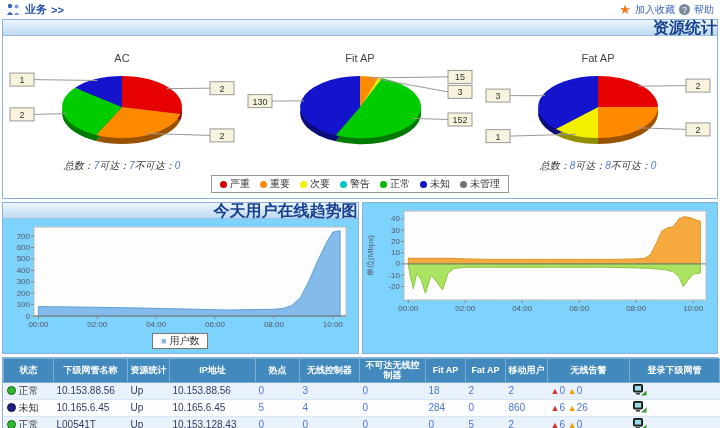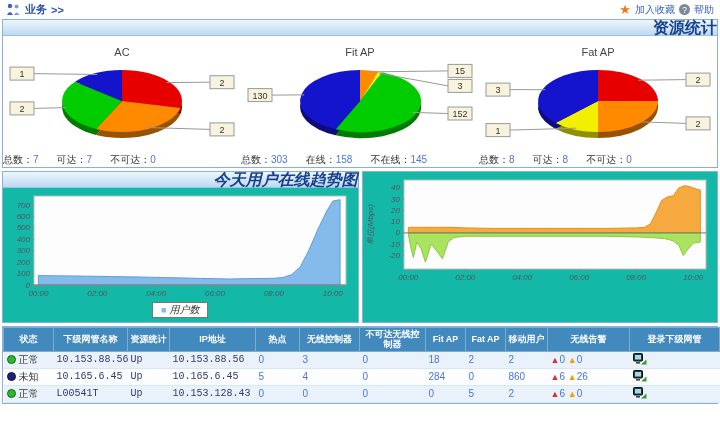--- a/index.html
+++ b/index.html
@@ -9,42 +9,42 @@
   .crumb{color:#2a52b0;font-weight:bold;font-size:11px;text-decoration:none;}
   .spacer{flex:1;}
   .fav-star{color:#f07818;font-size:13px;line-height:13px;}
   .toplink{color:#3a62c0;text-decoration:none;font-size:10px;}
   .help-ic{width:11px;height:11px;border-radius:50%;background:#7a8a9a;color:#fff;font-size:9px;
            display:inline-flex;align-items:center;justify-content:center;}
   .panel{border:1px solid #89b0da;margin:0 2px 3px;background:#fff;}
   .panel-hd{height:15px;line-height:15px;padding-left:22px;font-weight:bold;color:#16418e;font-size:16px;
             background:linear-gradient(#eef6fe,#bdd9f1);border-bottom:1px solid #9cc0e2;text-align:right;}
   .pies{display:flex;}
-  .pie-block{flex:1;text-align:center;padding-top:10px;}
+  .pie-block{flex:1;text-align:center;padding-top:16px;}
   .pie-title{font-size:11px;color:#444;height:13px;}
-  .pie-stats{font-size:10px;color:#333;display:flex;gap:18px;height:14px;}
+  .pie-stats{font-size:10px;color:#333;display:flex;justify-content:center;gap:0;height:14px;font-style:italic;}
   .pie-stats .v{color:#4d74d8;}
   .sev-legend{display:flex;justify-content:center;align-items:center;gap:10px;border:1px solid #999;
               width:max-content;margin:2px auto 5px;padding:1px 8px;font-size:10px;color:#333;}
   .dot{width:7px;height:7px;border-radius:50%;display:inline-block;margin-right:3px;vertical-align:-1px;}
   .trends{display:flex;gap:3px;margin:0 2px 3px;}
-  .trend-panel{flex:1;border:1px solid #89b0da;background:#14b8a6;font-style:italic;}
+  .trend-panel{flex:1;border:1px solid #89b0da;background:#7dd3fc;}
   .chart-wrap{text-align:center;padding-top:2px;}
   .chart-legend{display:flex;justify-content:center;gap:12px;margin:0 auto 4px;border:1px solid #777;
                 width:max-content;padding:0 8px;font-size:10px;background:#fdfdfd;align-items:center;}
   .chart-legend .mk{margin-right:3px;font-size:9px;}
   svg .tick{font-size:8px;fill:#556;font-family:"Liberation Sans",sans-serif;}
   svg .pie-val{font-size:9px;fill:#333;font-family:"Liberation Sans",sans-serif;}
   table{width:100%;border-collapse:collapse;table-layout:fixed;}
   thead th{background:#4289bd;color:#fff;font-size:9px;border:1px solid #79aed3;padding:1px 2px;
            font-weight:bold;line-height:1.15;}
   tbody td{font-size:10px;padding:1px 3px;border-bottom:1px solid #d7e7f5;height:13px;
            overflow:hidden;white-space:nowrap;}
   tr.odd{background:#e9f2fb;} tr.even{background:#fbfdff;}
-  .num{color:#4d74d8;} .dark{color:#333a66;font-family:Liberation Mono, monospace;}
+  .num{color:#4d74d8;} .dark{color:#333a66;}
   .tri{font-size:9px;}
   .login-ic{display:inline-block;cursor:pointer;}
 </style>
 </head>
 <body>
 
 <div class="topbar">
   <span style="display:inline-flex;">
     <svg width="15" height="13" viewBox="0 0 15 13">
       <circle cx="4" cy="3" r="2.2" fill="#3a62c0"></circle>
@@ -112,25 +112,20 @@
           <line x1="138.3" y1="14.3" x2="207" y2="26.9" stroke="#999"></line>
           <rect x="207" y="20.4" width="24" height="13" fill="#f7f3dc" stroke="#999"></rect>
           <text x="219" y="30.4" text-anchor="middle" class="pie-val">3</text>
           <line x1="171.5" y1="53.4" x2="207" y2="54.5" stroke="#999"></line>
           <rect x="207" y="48.0" width="24" height="13" fill="#f7f3dc" stroke="#999"></rect>
           <text x="219" y="58.0" text-anchor="middle" class="pie-val">152</text>
           <line x1="63.2" y1="35.9" x2="31" y2="36.1" stroke="#999"></line>
           <rect x="7" y="29.6" width="24" height="13" fill="#f7f3dc" stroke="#999"></rect>
           <text x="19" y="39.6" text-anchor="middle" class="pie-val">130</text>
         </svg>
-      <div class="pie-stats" id="stats-pie-fitap">
-          <span>总数：<span class="v">303</span></span>
-          <span>在线：<span class="v">158</span></span>
-          <span>不在线：<span class="v">145</span></span>
-        </div>
     </div>
     <div class="pie-block">
       <div class="pie-title">Fat AP</div>
       <svg id="pie-fatap" width="238" height="92">
           <path d="M119,48 L119.0,17.0 A60,31 0 0 1 179.0,48.0 Z" fill="rgb(138,0,0)"></path>
           <path d="M119,48 L179.0,48.0 A60,31 0 0 1 119.0,79.0 Z" fill="rgb(153,83,0)"></path>
           <path d="M119,48 L119.0,79.0 A60,31 0 0 1 76.6,69.9 Z" fill="rgb(145,143,0)"></path>
           <path d="M119,48 L76.6,69.9 A60,31 0 0 1 119.0,17.0 Z" fill="rgb(12,12,122)"></path>
           <path d="M119,42 L119.0,11.0 A60,31 0 0 1 179.0,42.0 Z" fill="#e60000"></path>
           <path d="M119,42 L179.0,42.0 A60,31 0 0 1 119.0,73.0 Z" fill="#ff8a00"></path>
@@ -149,20 +144,29 @@
           <rect x="7" y="24.1" width="24" height="13" fill="#f7f3dc" stroke="#999"></rect>
           <text x="19" y="34.1" text-anchor="middle" class="pie-val">3</text>
         </svg>
       <div class="pie-stats" id="stats-pie-fatap">
           <span>总数：<span class="v">8</span></span>
           <span>可达：<span class="v">8</span></span>
           <span>不可达：<span class="v">0</span></span>
         </div>
     </div>
   </div>
+  <div class="sev-legend" id="sev-legend">
+      <span><span class="dot" style="background:#d40000"></span>严重</span>
+      <span><span class="dot" style="background:#ff8a00"></span>重要</span>
+      <span><span class="dot" style="background:#f2ef00"></span>次要</span>
+      <span><span class="dot" style="background:#00c8c8"></span>警告</span>
+      <span><span class="dot" style="background:#00b800"></span>正常</span>
+      <span><span class="dot" style="background:#1414c8"></span>未知</span>
+      <span><span class="dot" style="background:#707070"></span>未管理</span>
+    </div>
 </div>
 
 <div class="trends">
   <div class="trend-panel">
     <div class="panel-hd">今天用户在线趋势图</div>
     <div class="chart-wrap">
       <svg id="chart-user" width="352" height="110">
           <rect x="30" y="6" width="312" height="89" fill="#fdfdfd" stroke="#bbb"></rect>
           <line x1="27" x2="30" y1="95.0" y2="95.0" stroke="#888"></line>
           <text x="26" y="97.5" text-anchor="end" class="tick">0</text>

